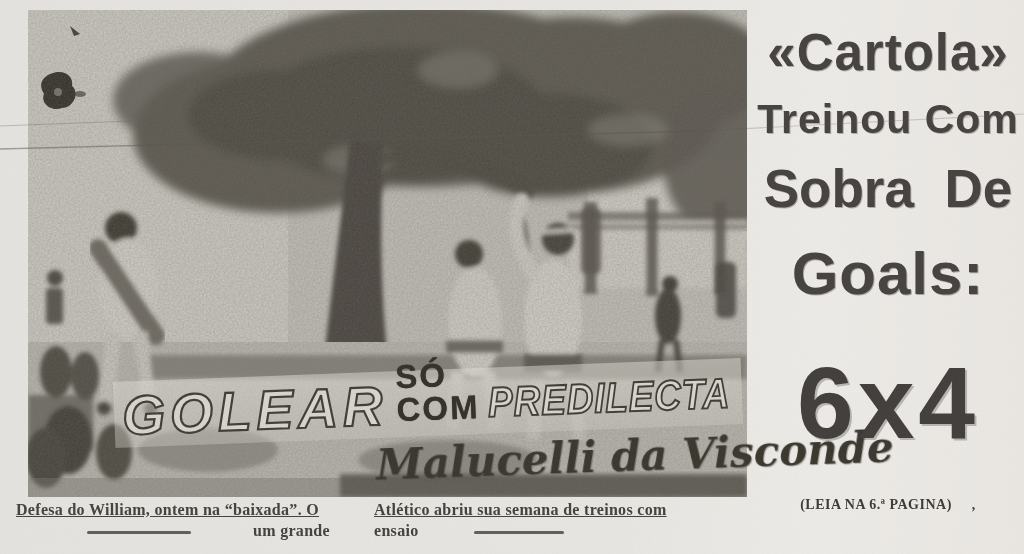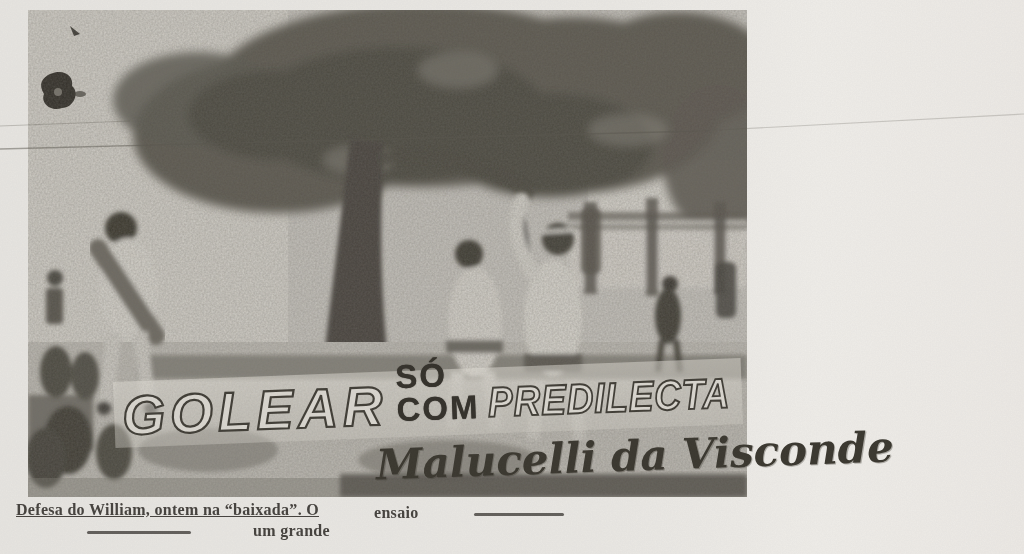--- a/index.html
+++ b/index.html
@@ -192,30 +192,41 @@
     </svg>
 
     <div class="banner">
       <span class="outline-big">GOLEAR</span>
       <span class="solid-mid">SÓ COM</span>
       <span class="outline-small">PREDILECTA</span>
     </div>
     <div class="signature">Malucelli da Visconde</div>
   </div>
 
+  <div class="headline">
+    <div class="hl-1">«Cartola»</div>
+    <div class="hl-2">Treinou Com</div>
+    <div class="hl-3">Sobra De</div>
+    <div class="hl-4">Goals:</div>
+    <div class="hl-score">6x4</div>
+    <div class="hl-kicker">
+      <span>(LEIA NA 6.ª PAGINA)</span><span class="comma">,</span>
+    </div>
+  </div>
 
   <div class="caption">
     <div class="cap-col cap-left">
       <div class="cap-line1">Defesa do William, ontem na “baixada”. O</div>
       <div class="cap-line2">
         <span class="cap-rule"></span>
         <span class="cap-text2">um grande</span>
       </div>
     </div>
     <div class="cap-col cap-right">
+      <div class="cap-line1">Atlético abriu sua semana de treinos com</div>
       <div class="cap-line2">
         <span class="cap-text2">ensaio</span>
         <span class="cap-rule"></span>
       </div>
     </div>
   </div>
 
   <svg class="overlay" width="1024" height="554" viewBox="0 0 1024 554">
     <defs>
       <filter id="pgrain" x="0" y="0" width="100%" height="100%">

